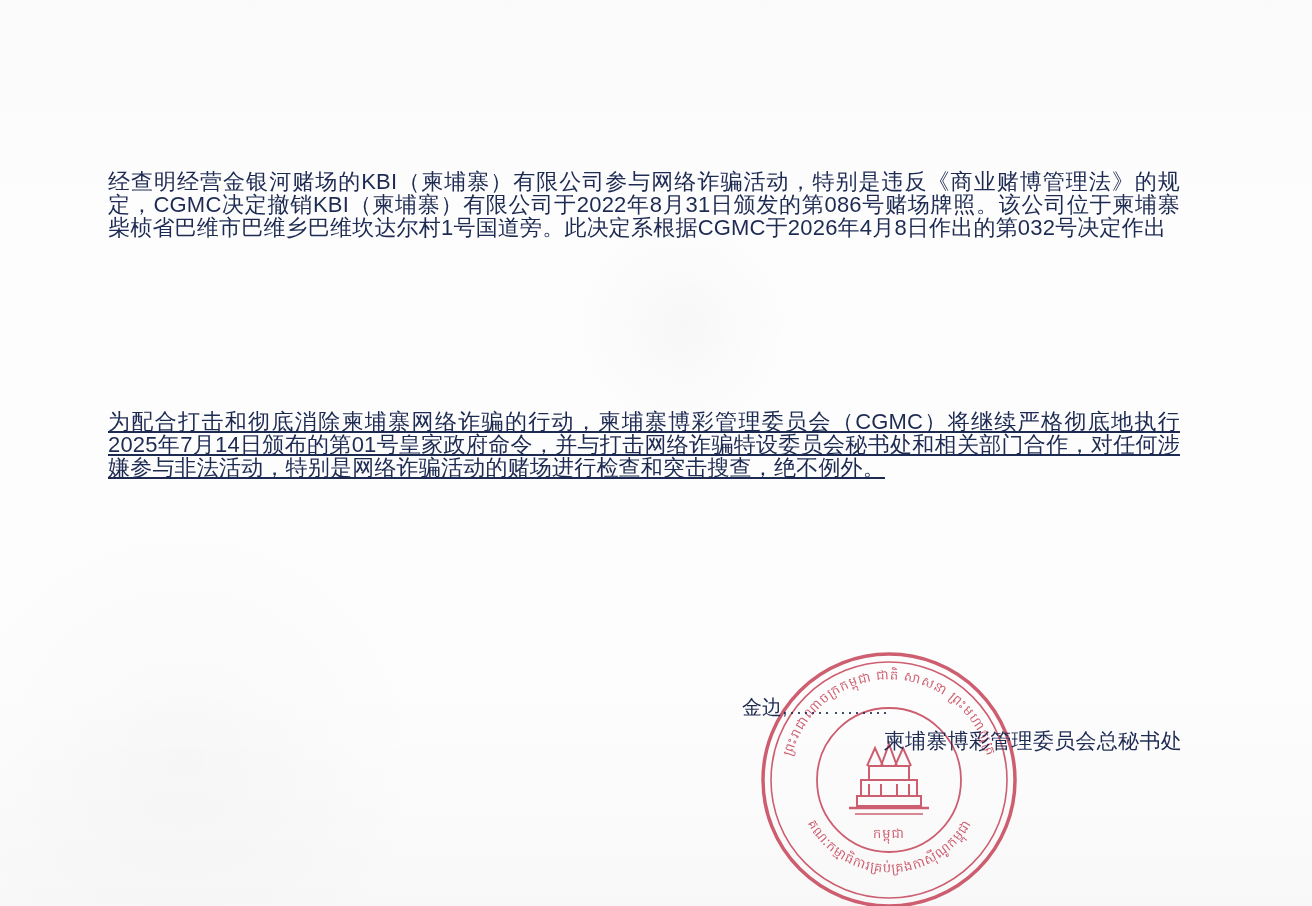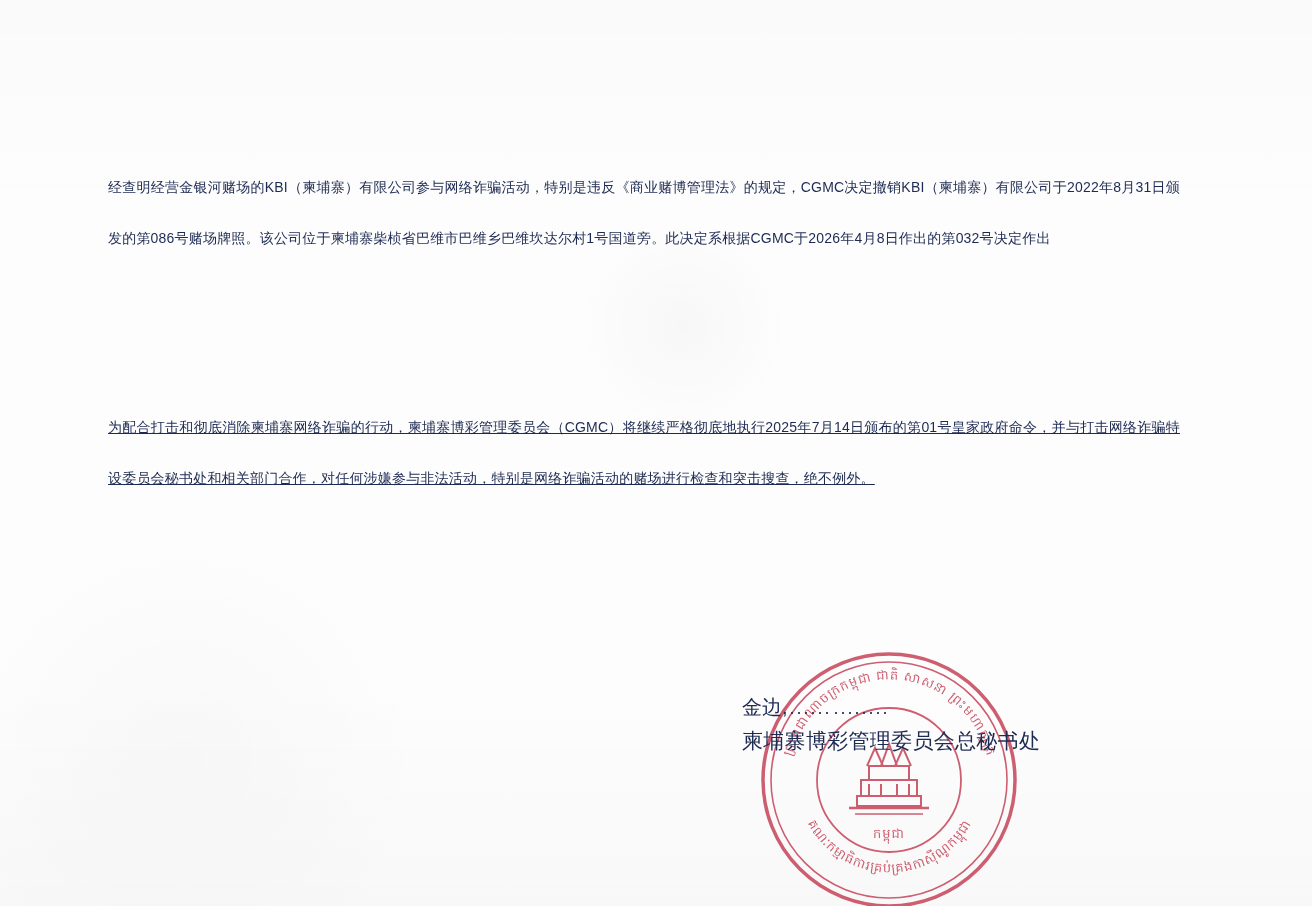--- a/index.html
+++ b/index.html
@@ -25,22 +25,22 @@
     inset: 0;
     background:
       radial-gradient(circle at 52% 36%, rgba(0,0,0,0.025) 0%, rgba(0,0,0,0) 12%),
       radial-gradient(circle at 14% 84%, rgba(0,0,0,0.02) 0%, rgba(0,0,0,0) 18%),
       linear-gradient(180deg, rgba(0,0,0,0.012) 0%, rgba(0,0,0,0) 25%, rgba(0,0,0,0) 75%, rgba(0,0,0,0.02) 100%);
     pointer-events: none;
   }
   .body-text {
     position: absolute;
     color: #1d2a52;
-    font-size: 14px;
-    line-height: 51px;
+    font-size: 22px;
+    line-height: 23px;
     letter-spacing: 0.2px;
     text-align: justify;
     font-weight: 500;
   }
   #para1 {
     left: 108px;
     top: 148px;
     width: 1072px;
   }
   #para2 {
@@ -53,20 +53,21 @@
     left: 108px;
     top: 622px;
     width: 600px;
   }
   .sign-block {
     position: absolute;
     left: 742px;
     top: 694px;
     width: 440px;
     color: #1d2a52;
+    text-align: right;
   }
   .sign-line {
     display: flex;
     align-items: baseline;
     white-space: nowrap;
     font-size: 20px;
   }
   .sign-city {
     font-size: 20px;
     font-weight: 500;

